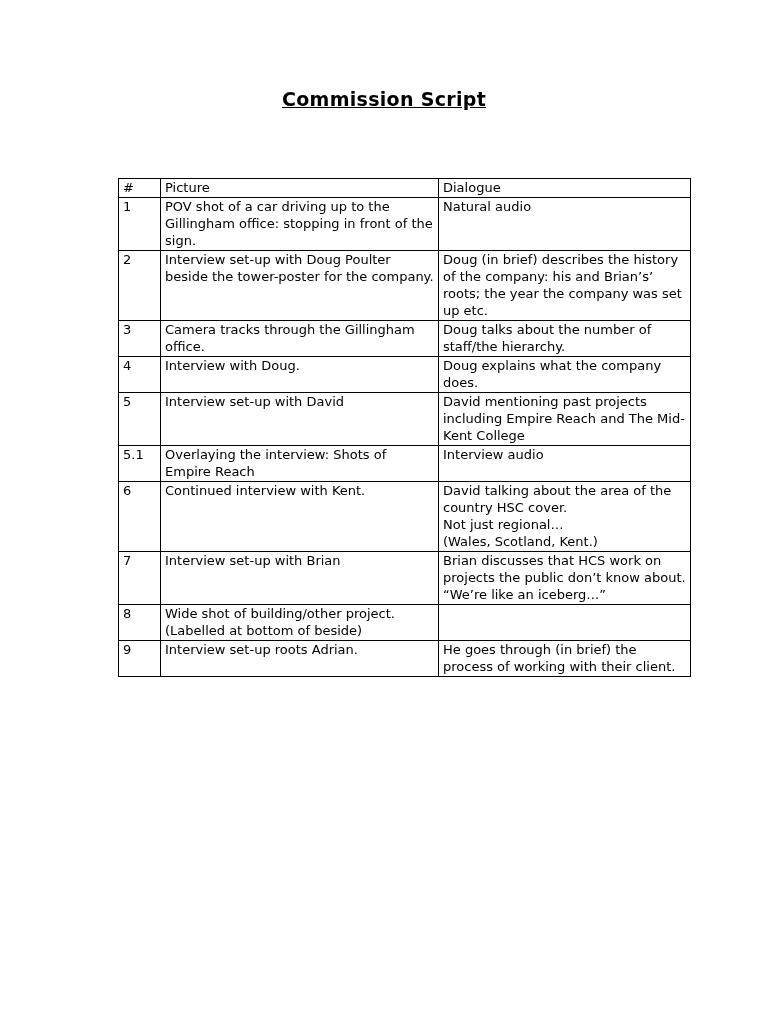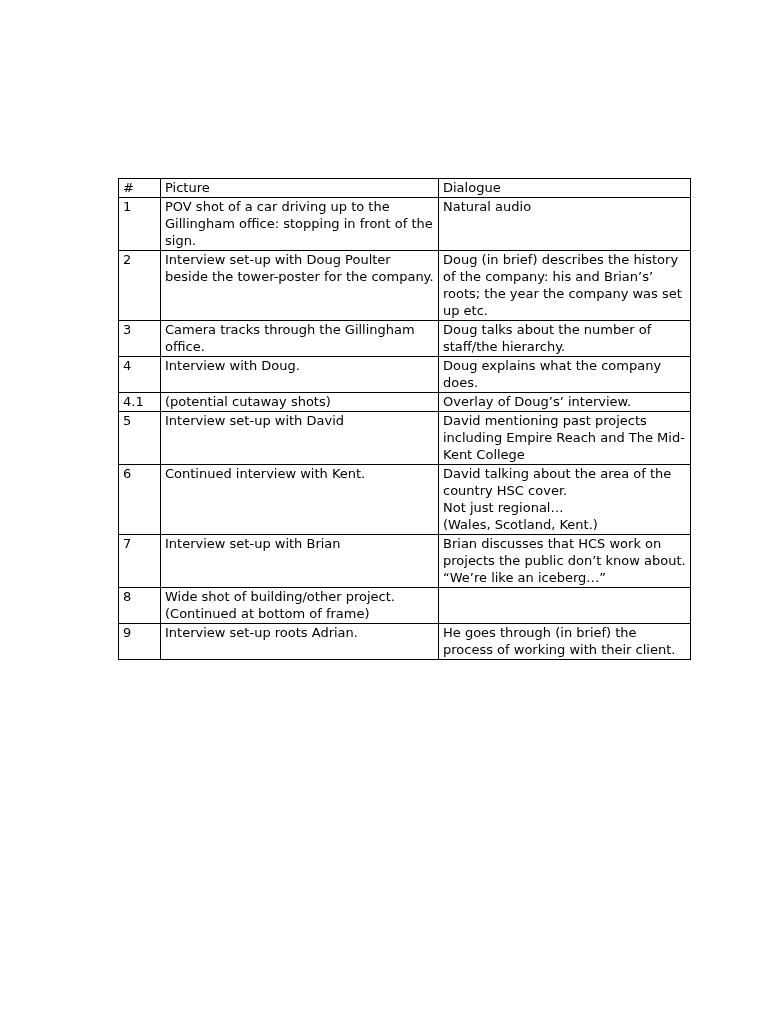--- a/index.html
+++ b/index.html
@@ -53,20 +53,21 @@
     padding: 0 4px 1px 4px;
     white-space: pre-line;
     overflow-wrap: break-word;
   }
 </style>
 </head>
 <body>
 
 <div class="doc-page">
 
+  <div class="page-title">Commission Script</div>
 
   <table class="script-table">
     <colgroup>
       <col class="col-num">
       <col class="col-picture">
       <col class="col-dialogue">
     </colgroup>
     <thead>
       <tr>
         <th>#</th>
@@ -89,46 +90,46 @@
         <td>3</td>
         <td>Camera tracks through the Gillingham office.</td>
         <td>Doug talks about the number of staff/the hierarchy.</td>
       </tr>
       <tr>
         <td>4</td>
         <td>Interview with Doug.</td>
         <td>Doug explains what the company does.</td>
       </tr>
       <tr>
-        <td>4.1</td>
-        <td>(potential cutaway shots)</td>
-        <td>Overlay of Doug’s’ interview.</td>
-      </tr>
-      <tr>
         <td>5</td>
         <td>Interview set-up with David</td>
         <td>David mentioning past projects including Empire Reach and The Mid-Kent College</td>
+      </tr>
+      <tr>
+        <td>5.1</td>
+        <td>Overlaying the interview: Shots of Empire Reach</td>
+        <td>Interview audio</td>
       </tr>
       <tr>
         <td>6</td>
         <td>Continued interview with Kent.</td>
         <td>David talking about the area of the country HSC cover.
 Not just regional…
 (Wales, Scotland, Kent.)</td>
       </tr>
       <tr>
         <td>7</td>
         <td>Interview set-up with Brian</td>
         <td>Brian discusses that HCS work on projects the public don’t know about.
 “We’re like an iceberg…”</td>
       </tr>
       <tr>
         <td>8</td>
         <td>Wide shot of building/other project.
-(Continued at bottom of frame)</td>
+(Labelled at bottom of beside)</td>
         <td></td>
       </tr>
       <tr>
         <td>9</td>
         <td>Interview set-up roots Adrian.</td>
         <td>He goes through (in brief) the process of working with their client.</td>
       </tr>
     </tbody>
   </table>
 

